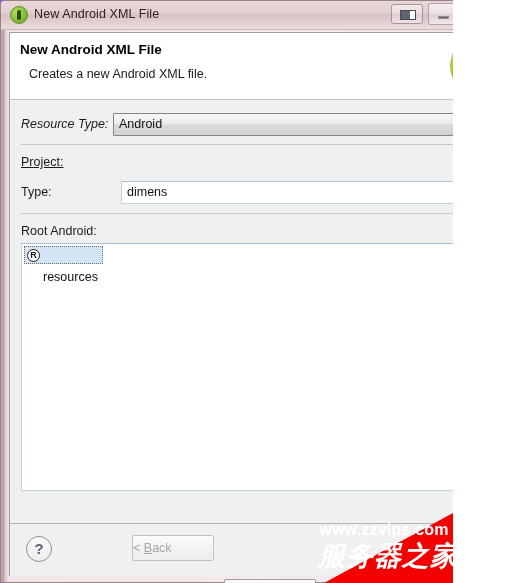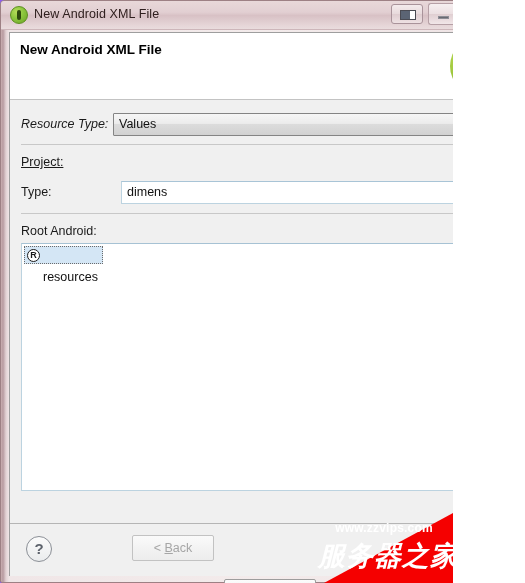--- a/index.html
+++ b/index.html
@@ -317,21 +317,20 @@
   .wbtn {
     position: absolute;
     top: 11px;
     height: 26px;
     box-sizing: border-box;
     border: 1px solid #9d9d9d;
     border-radius: 2px;
     background: linear-gradient(to bottom, #fcfcfc 0%, #f1f1f1 46%, #e2e2e2 50%, #dadada 96%, #d6d6d6 100%);
     font-size: 12.5px;
     color: #111111;
-    text-align: center;
     line-height: 24px;
   }
   .wbtn.disabled {
     color: #a6a6a6;
     border-color: #c2c2c2;
     background: linear-gradient(to bottom, #fafafa 0%, #f3f3f3 50%, #ededed 100%);
   }
   .wbtn.default {
     border: 1px solid #5aaad4;
     box-shadow: inset 0 0 0 1px #ffffff;
@@ -344,21 +343,21 @@
     position: absolute;
     left: 0; top: 0;
     width: 525px; height: 583px;
     pointer-events: none;
   }
   .wm-line1 {
     position: absolute;
     left: 384px; top: 521px;
     transform: translateX(-50%);
     color: #ffffff;
-    font-size: 12px;
+    font-size: 16px;
     font-weight: bold;
     white-space: nowrap;
     letter-spacing: 0.2px;
   }
   .wm-line2 {
     position: absolute;
     left: 388px; top: 540px;
     transform: translateX(-50%);
     color: #ffffff;
     font-size: 27px;
@@ -394,20 +393,21 @@
         <div class="cap-close">
           <div class="close-glyph">✕</div>
         </div>
       </div>
     </div>
 
     <div class="client">
 
       <div class="dlg-header">
         <div class="dlg-title">New Android XML File</div>
+        <div class="dlg-subtitle">Creates a new Android XML file.</div>
         <div class="android-logo">
           <svg width="58" height="58" viewBox="0 0 58 58" aria-hidden="true">
             <path d="M13 25 A16 16 0 0 1 45 25 Z" fill="#3c4a3c"></path>
             <path d="M13 25 A16 16 0 0 1 45 25 Z" fill="none" stroke="#5c6b57" stroke-width="1"></path>
             <line x1="17" y1="13" x2="13" y2="7" stroke="#e8f2c8" stroke-width="1.6"></line>
             <line x1="41" y1="13" x2="45" y2="7" stroke="#e8f2c8" stroke-width="1.6"></line>
             <circle cx="23" cy="19" r="2.2" fill="#f3f8dd"></circle>
             <circle cx="35" cy="19" r="2.2" fill="#f3f8dd"></circle>
             <rect x="15" y="27" width="28" height="22" rx="3" fill="#a8ce45"></rect>
             <rect x="15" y="27" width="28" height="22" rx="3" fill="none" stroke="#6d8f22" stroke-width="1"></rect>
@@ -416,21 +416,21 @@
             <rect x="20" y="47" width="6" height="12" rx="3" fill="#9cc33d" stroke="#6d8f22" stroke-width="1"></rect>
             <rect x="32" y="47" width="6" height="12" rx="3" fill="#9cc33d" stroke="#6d8f22" stroke-width="1"></rect>
           </svg>
         </div>
       </div>
 
       <div class="form-area">
 
         <div class="row-label" style="left:11px; top:17px;font-style:italic;">Resource Type:</div>
         <div class="combo" style="left:103px; top:13px; width:392px;">
-          <div class="combo-text">Values</div>
+          <div class="combo-text">Android</div>
           <div class="combo-arrow"></div>
         </div>
 
         <div class="sep" style="left:11px; top:44px; width:484px;"></div>
 
         <div class="row-label" style="left:11px; top:55px;text-decoration:underline;">Project:</div>
 
         <div class="row-label" style="left:11px; top:85px;">Type:</div>
         <div class="textfield" style="left:111px; top:81px; width:384px;">
           <div class="textfield-text">dimens</div>

